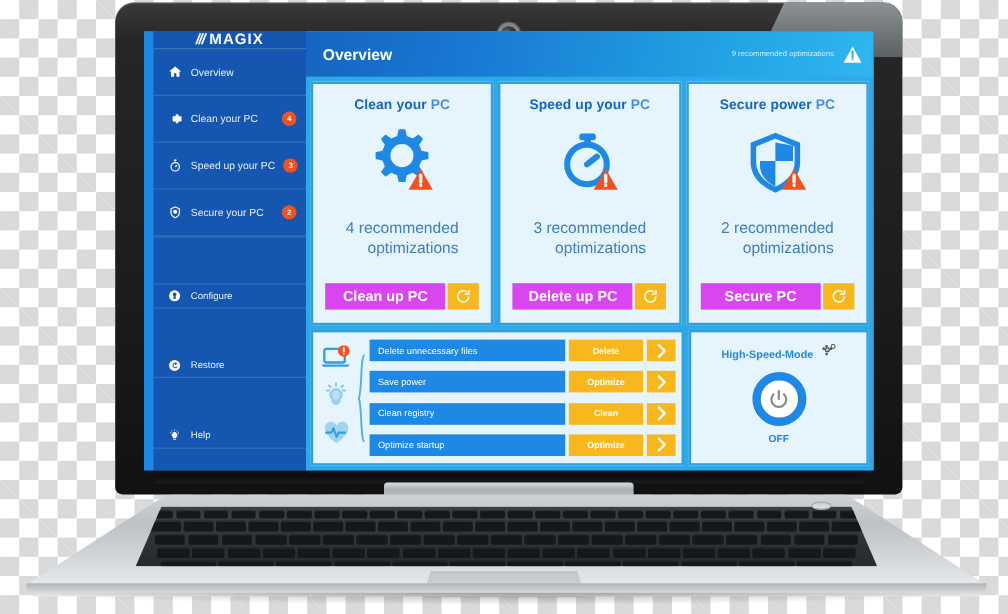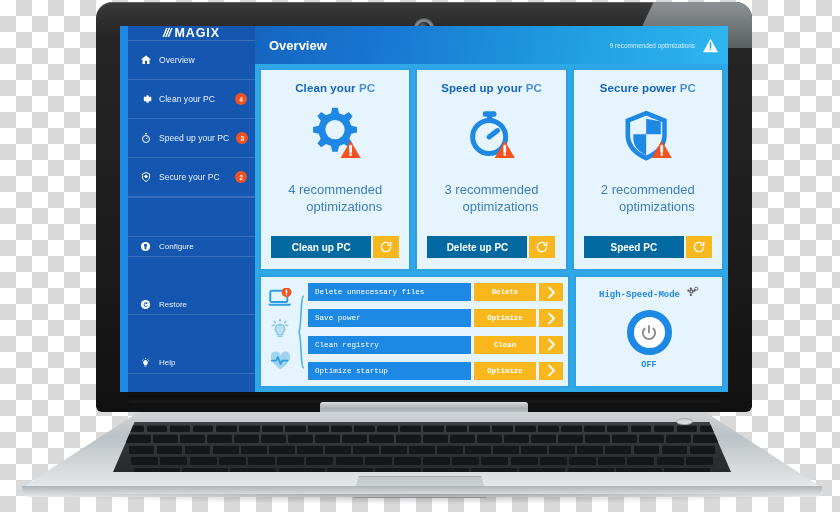--- a/index.html
+++ b/index.html
@@ -153,30 +153,30 @@
   .card h3{
     font-size:11.5px; font-weight:bold; color:#1565C0; letter-spacing:.1px;
   }
   .card h3 em{ font-style:normal; color:#4A90D9; font-weight:bold; }
   .card .art{ flex:1; display:flex; align-items:center; justify-content:center; }
   .card .rec{
     font-size:13px; color:#3C7FBF; text-align:right; line-height:1.35; margin-bottom:20px;
   }
   .cta{ display:flex; gap:2px; width:128px; margin-bottom:11px; }
   .cta .btn{
-    flex:1; height:22px; background:#0369a1; color:#fff;
-    font-size:10px; font-weight:bold; display:flex;
+    flex:1; height:22px; background:#d946ef; color:#fff;
+    font-size:12px; font-weight:bold; display:flex;
     align-items:center; justify-content:center; cursor:pointer;
   }
   .cta .refresh{
     width:26px; flex:0 0 26px; height:22px; background:#F7B71D;
     display:flex; align-items:center; justify-content:center; cursor:pointer;
   }
 
-  .lower{ display:flex; gap:4px; flex:1;font-family:Liberation Mono, monospace; }
+  .lower{ display:flex; gap:4px; flex:1; }
   .tasks{
     flex:1; background:#E6F4FD; border:2px solid #2F9FE0;
     display:flex; padding:6px 5px 6px 4px; gap:3px;
   }
   .task-icons{
     width:30px; flex:0 0 30px; display:flex; flex-direction:column;
     align-items:center; justify-content:space-around; padding:2px 0;
   }
   .brace{ width:7px; flex:0 0 7px; display:flex; align-items:center; }
   .task-rows{ flex:1; display:flex; flex-direction:column; justify-content:space-between; }
@@ -408,21 +408,21 @@
                     <path d="M34 33v23c-8-4-14-10-14-19v-4z" fill="#1E88E5"></path>
                     <path d="M51 40 62 59H40z" fill="#F4511E"></path>
                     <path d="M51 46v6M51 55.2v.01" stroke="#fff" stroke-width="3" stroke-linecap="round"></path>
                   </svg>
                 </div>
                 <div class="rec">
                   <div>2 recommended</div>
                   <div>optimizations</div>
                 </div>
                 <div class="cta">
-                  <div class="btn">Speed PC</div>
+                  <div class="btn">Secure PC</div>
                   <div class="refresh">
                     <svg width="14" height="14" viewBox="0 0 24 24" fill="none" stroke="#fff" stroke-width="2.2">
                         <path d="M20 12a8 8 0 1 1-2.6-5.9"></path>
                         <path d="M20 4v5h-5" stroke-linecap="round" stroke-linejoin="round"></path>
                       </svg>
                   </div>
                 </div>
               </div>
             </div>
 

